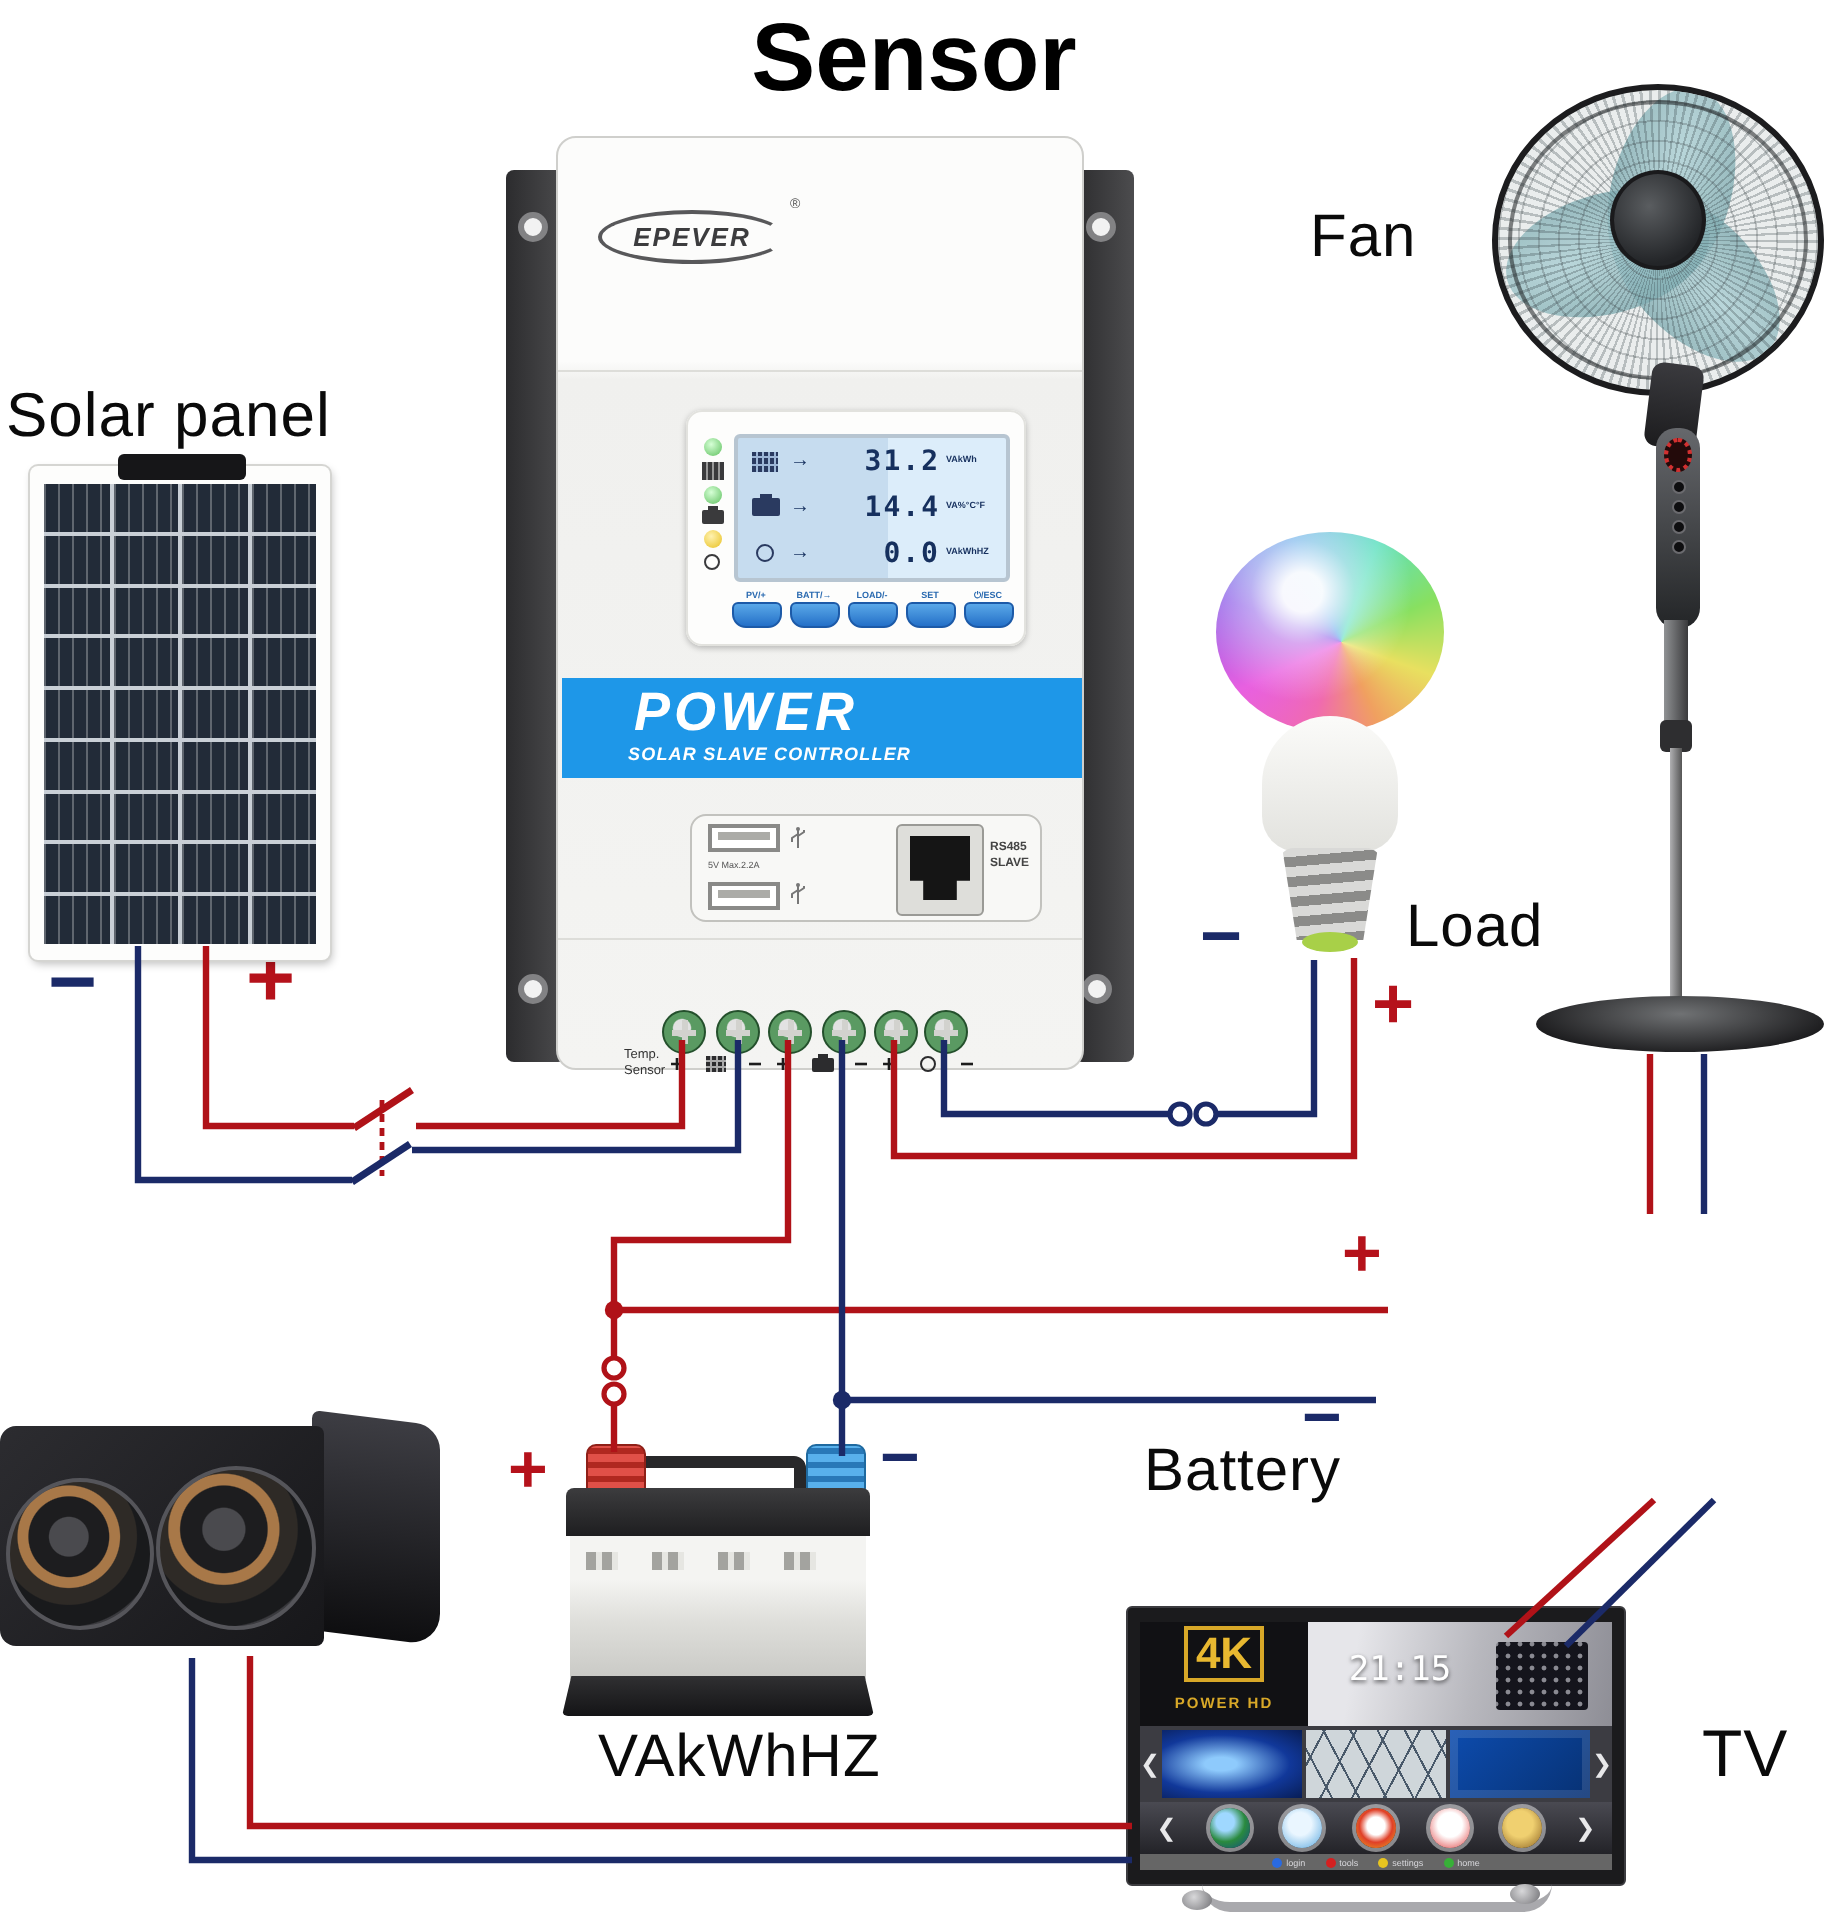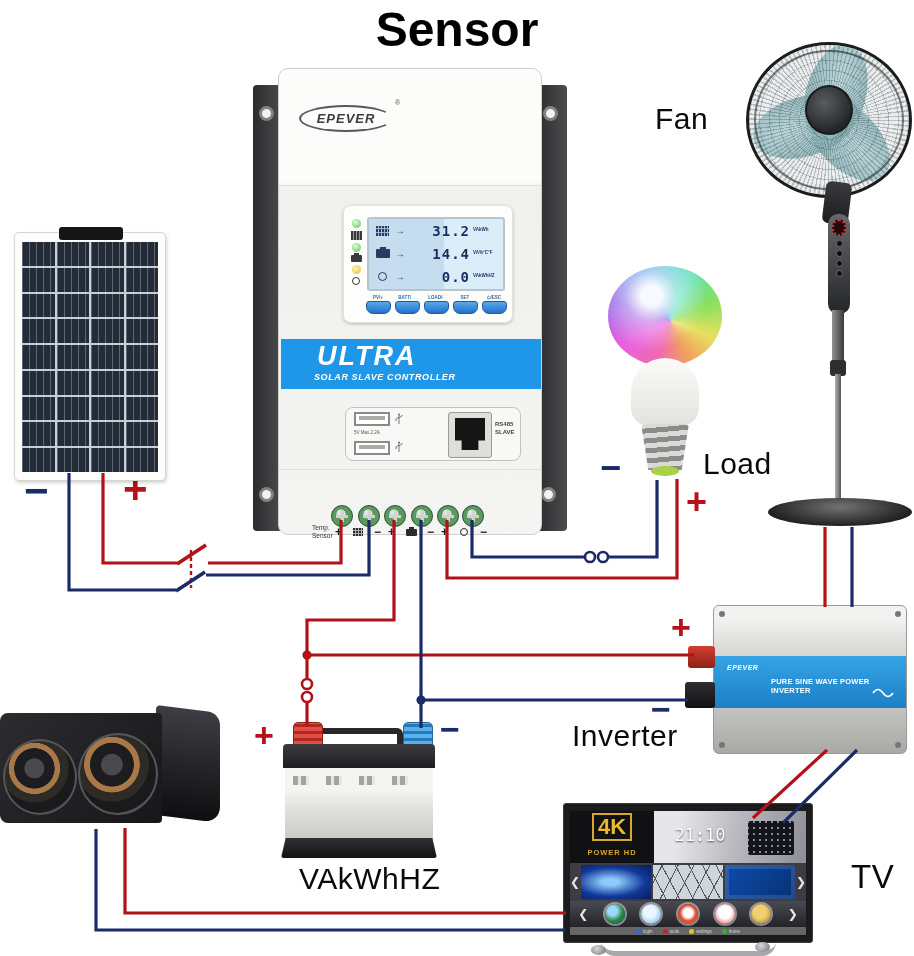--- a/index.html
+++ b/index.html
@@ -209,23 +209,24 @@
   .wires{position:absolute;left:0;top:0;z-index:50;pointer-events:none;}
   .title{position:absolute;left:0;top:2px;width:914px;text-align:center;font-size:48px;font-weight:bold;color:#000;}
 </style>
 </head>
 <body>
 
 <div class="canvas">
 
   <div class="title">Sensor</div>
 
+  <div class="lbl" style="left:3px;top:190px;font-size:31px;">Solar panel</div>
   <div class="lbl" style="left:655px;top:102px;">Fan</div>
   <div class="lbl" style="left:703px;top:447px;">Load</div>
-  <div class="lbl" style="left:572px;top:719px;">Inverter</div>
+  <div class="lbl" style="left:572px;top:719px;">Battery</div>
   <div class="lbl" style="left:299px;top:862px;">VAkWhHZ</div>
   <div class="lbl" style="left:851px;top:858px;font-size:33px;">TV</div>
 
   <div class="sign neg" style="left:24px;top:470px;font-size:42px;">−</div>
   <div class="sign pos" style="left:123px;top:468px;font-size:42px;">+</div>
   <div class="sign neg" style="left:600px;top:450px;">−</div>
   <div class="sign pos" style="left:686px;top:484px;">+</div>
   <div class="sign pos" style="left:254px;top:718px;font-size:34px;">+</div>
   <div class="sign neg" style="left:440px;top:712px;font-size:34px;">−</div>
   <div class="sign pos" style="left:671px;top:610px;font-size:34px;">+</div>
@@ -315,45 +316,30 @@
     <div class="bat-handle"></div>
     <div class="bat-term-r"></div>
     <div class="bat-term-b"></div>
     <div class="bat-top"></div>
     <div class="bat-body">
       <div class="bat-vents"></div>
     </div>
     <div class="bat-base"></div>
   </div>
 
-  <div class="c inv">
-    <div class="inv-screw" style="left:5px;top:5px;"></div>
-    <div class="inv-screw" style="right:5px;top:5px;"></div>
-    <div class="inv-screw" style="left:5px;bottom:5px;"></div>
-    <div class="inv-screw" style="right:5px;bottom:5px;"></div>
-    <div class="inv-band">
-      <span class="inv-logo">EPEVER</span>
-      <span class="inv-text">PURE SINE WAVE POWER INVERTER</span>
-      <svg style="position:absolute;left:158px;top:32px;" width="22" height="10" viewBox="0 0 22 10">
-          <path d="M1 5 Q 6 -2 11 5 T 21 5" stroke="#fff" stroke-width="1.6" fill="none"></path>
-        </svg>
-    </div>
-    <div class="inv-conn-r"></div>
-    <div class="inv-conn-b"></div>
-  </div>
 
   <div class="c tv">
     <div class="tv-frame">
       <div class="tv-screen">
         <div class="tv-top">
           <div class="tv-4k">
             <span class="tv-4k-txt">4K</span><br>
             <span class="tv-uhd">POWER HD</span>
           </div>
-          <div class="tv-clock">21:10</div>
+          <div class="tv-clock">21:15</div>
           <div class="tv-ports"></div>
         </div>
         <div class="tv-mid">
           <div class="tv-arrow">❮</div>
           <div class="thumb th1"></div>
           <div class="thumb th2"></div>
           <div class="thumb th3"></div>
           <div class="tv-arrow">❯</div>
         </div>
         <div class="tv-bot">
@@ -457,21 +443,21 @@
               <div class="btn"></div>
             </div>
           <div class="btn-col">
               <span class="btn-lbl">⏻/ESC</span>
               <div class="btn"></div>
             </div>
         </div>
       </div>
 
       <div class="banner">
-        <span class="mppt">ULTRA</span>
+        <span class="mppt">POWER</span>
         <span class="mppt-sub">SOLAR SLAVE CONTROLLER</span>
       </div>
 
       <div class="io">
         <div class="usb" style="top:4px;"></div>
         <div class="usb" style="top:33px;"></div>
         <div class="usb-lbl">5V  Max.2.2A</div>
         <svg class="usb-sym" style="top:5px;" viewBox="0 0 10 12">
             <path d="M5 1 V11 M5 4 L2 6 V8 M5 5 L8 3 V2" stroke="#777" stroke-width="1" fill="none"></path>
             <circle cx="5" cy="1.5" r="1" fill="#777"></circle>

